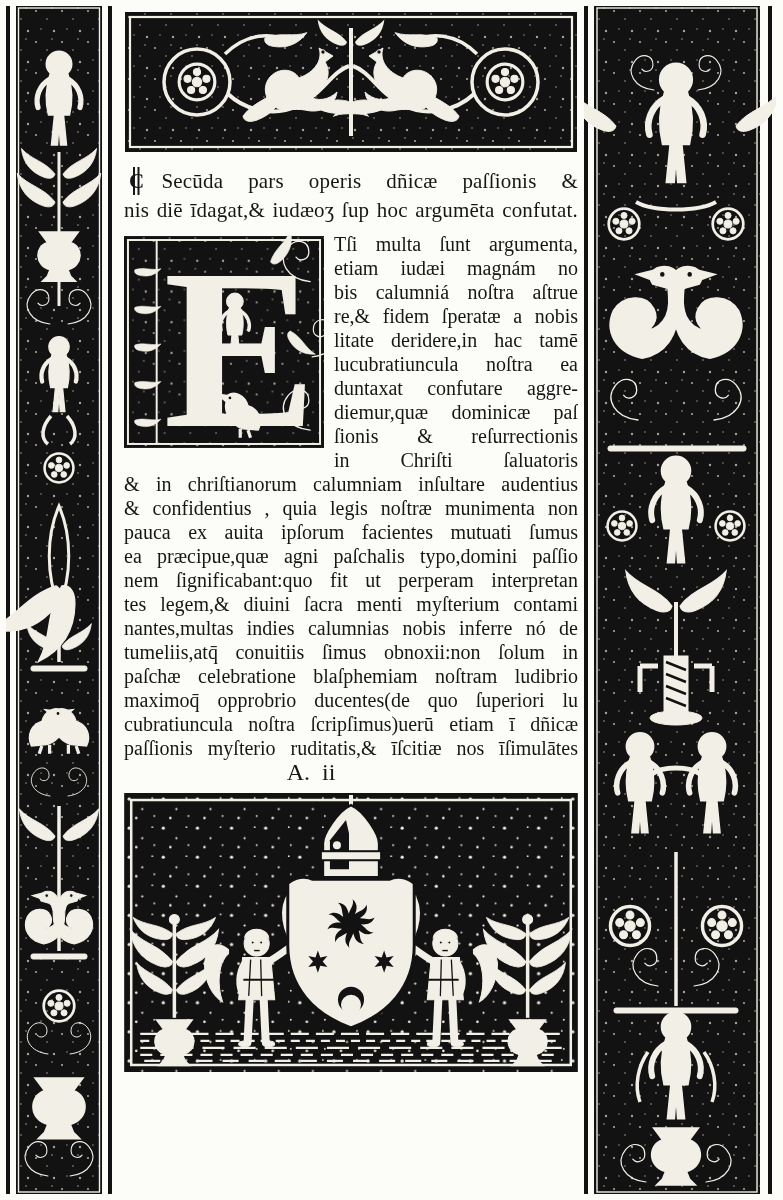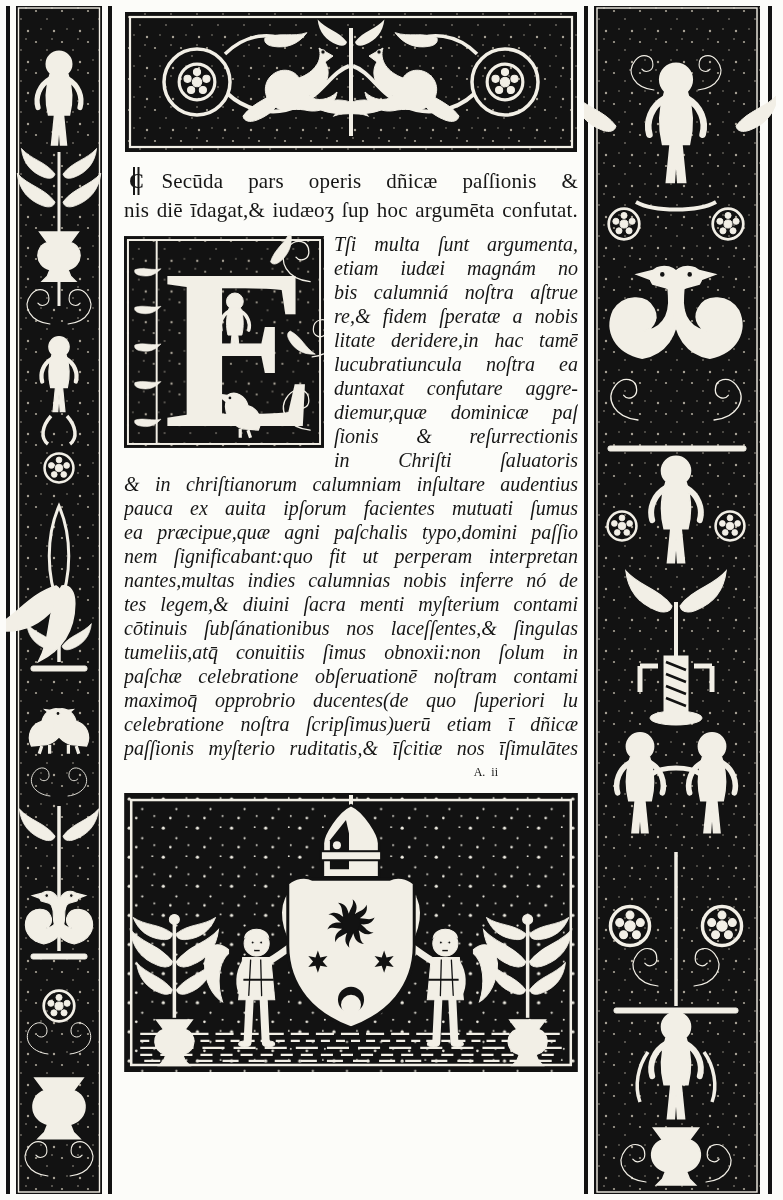--- a/index.html
+++ b/index.html
@@ -23,22 +23,22 @@
     position:relative; display:inline-block; margin-right:12px; padding:0 5px;
     font-weight:bold;
   }
   .capitulum::after{
     content:""; position:absolute; left:9px; top:-1px; bottom:1px; width:1.8px;
     background:#161616; box-shadow:4.5px 0 0 #161616;
   }
 
   .bodytext { margin-top:7px; font-size:20px; line-height:24px; }
   .initial-float { float:left; width:200px; height:214px; margin:3px 10px 0 0; }
-  .bline { text-align:justify; text-align-last:justify; height:24px; overflow:hidden;font-style:italic; }
-  .signature { height:24px; font-size:12px; text-align:right; padding-right:80px; white-space:pre; }
+  .bline { text-align:justify; text-align-last:justify; height:24px; overflow:hidden; }
+  .signature { height:24px; font-size:24px; text-align:center; padding-right:80px; white-space:pre; }
   .armorial { margin-top:9px; }
 </style>
 </head>
 <body>
 
 <svg width="0" height="0" style="position:absolute" aria-hidden="true">
   <defs>
     <pattern id="speck" width="26" height="31" patternUnits="userSpaceOnUse">
       <circle cx="4" cy="5" r="1.1" fill="#a8a296"></circle>
         <circle cx="15" cy="13" r="0.8" fill="#a8a296"></circle>
@@ -287,30 +287,30 @@
       <div class="bline">etiam iudæi magnám no</div>
       <div class="bline">bis calumniá noſtra aſtrue</div>
       <div class="bline">re,&amp; fidem ſperatæ a nobis</div>
       <div class="bline">litate deridere,in hac tamē</div>
       <div class="bline">lucubratiuncula noſtra ea</div>
       <div class="bline">duntaxat confutare aggre-</div>
       <div class="bline">diemur,quæ dominicæ paſ</div>
       <div class="bline">ſionis &amp; reſurrectionis materiam concernunt.Solet</div>
       <div class="bline">in Chriſti ſaluatoris blaſphemiam exire propenſius</div>
       <div class="bline">&amp; in chriſtianorum calumniam inſultare audentius</div>
+      <div class="bline">&amp; confidentius , quia legis noſtræ munimenta non</div>
       <div class="bline">pauca ex auita ipſorum facientes mutuati ſumus</div>
       <div class="bline">ea præcipue,quæ agni paſchalis typo,domini paſſio</div>
       <div class="bline">nem ſignificabant:quo fit ut perperam interpretan</div>
+      <div class="bline">tes legem,&amp; diuini ſacra menti myſterium contami</div>
       <div class="bline">nantes,multas indies calumnias nobis inferre nó de</div>
-      <div class="bline">tes legem,&amp; diuini ſacra menti myſterium contami</div>
-      <div class="bline">cōtinuis ſubſánationibus nos laceſſentes,&amp; ſingulas</div>
       <div class="bline">tumeliis,atq̄ conuitiis ſimus obnoxii:non ſolum in</div>
-      <div class="bline">paſchæ celebratione obſeruationē noſtram contami</div>
+      <div class="bline">paſchæ celebratione blaſphemiam noſtram ludibrio</div>
       <div class="bline">maximoq̄ opprobrio ducentes(de quo ſuperiori lu</div>
-      <div class="bline">celebratione noſtra ſcripſimus)uerū etiam ī dñicæ</div>
+      <div class="bline">cubratiuncula noſtra ſcripſimus)uerū etiam ī dñicæ</div>
       <div class="bline">paſſionis myſterio ruditatis,&amp; īſcitiæ nos īſimulātes</div>
       <div class="signature">A.  ii</div>
     </div>
 
     <div class="armorial">
       <svg width="454" height="279" viewBox="0 0 452 278">
         <rect width="452" height="278" fill="#121212"></rect>
         <rect width="452" height="278" fill="url(#starsky)"></rect>
         <rect x="7" y="7" width="438" height="264" fill="none" stroke="#f2efe6" stroke-width="2.5"></rect>
 

